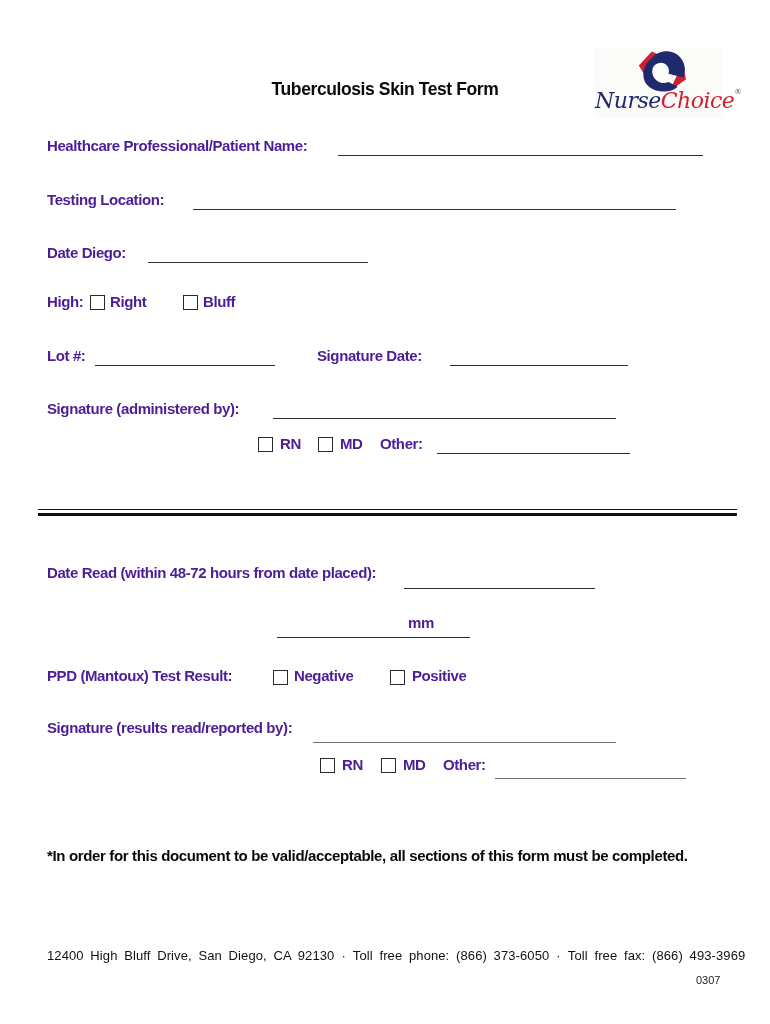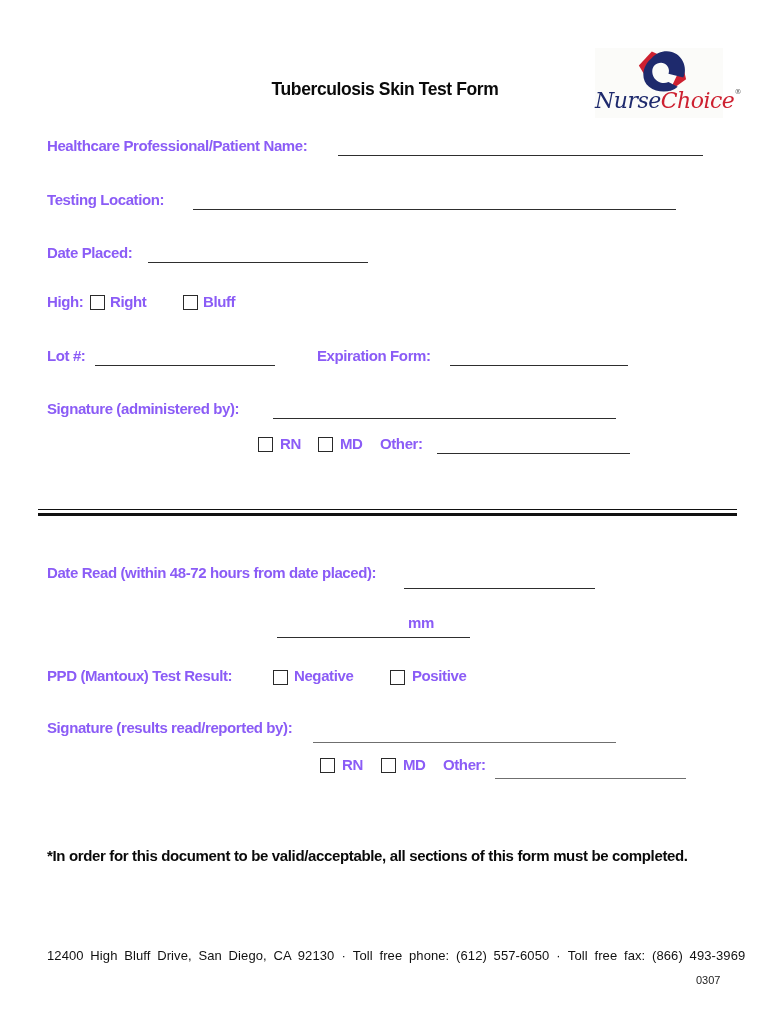--- a/index.html
+++ b/index.html
@@ -3,21 +3,21 @@
 <meta charset="utf-8">
 <style>
   html,body { margin:0; padding:0; background:#ffffff; }
   .page {
     position:relative; width:770px; height:1024px; margin:15px auto;
     background:#ffffff; font-family:"Liberation Sans", sans-serif; color:#000;
     overflow:hidden;
   }
   .lbl {
     position:absolute; font-weight:bold; font-size:15px; line-height:18px;
-    letter-spacing:-0.4px; white-space:nowrap; color:#8b5cf6;
+    letter-spacing:-0.4px; white-space:nowrap; color:#4c1d95;
   }
   .fill {
     position:absolute; height:16px; border-bottom:1.6px solid #2e2e2e;
   }
   .fill.gray { border-bottom-color:#6f6f6f; }
   .cb {
     position:absolute; width:13px; height:13px; border:1.7px solid #2a2a2a;
     background:#fff;
   }
   .title {
@@ -72,32 +72,32 @@
       <span style="color:#1e2a6d">Nurse</span><span style="color:#cd2030">Choice</span><span class="logo-reg">®</span>
     </div>
   </div>
 
   <span class="lbl" style="left:47px; top:122px">Healthcare Professional/Patient Name:</span>
   <span class="fill" style="left:338px; top:124px; width:365px"></span>
 
   <span class="lbl" style="left:47px; top:176px">Testing Location:</span>
   <span class="fill" style="left:193px; top:178px; width:483px"></span>
 
-  <span class="lbl" style="left:47px; top:229px">Date Placed:</span>
+  <span class="lbl" style="left:47px; top:229px">Date Diego:</span>
   <span class="fill" style="left:148px; top:231px; width:220px"></span>
 
   <span class="lbl" style="left:47px; top:278px">High:</span>
   <span class="cb" style="left:90px; top:280px"></span>
   <span class="lbl" style="left:110px; top:278px">Right</span>
   <span class="cb" style="left:183px; top:280px"></span>
   <span class="lbl" style="left:203px; top:278px">Bluff</span>
 
   <span class="lbl" style="left:47px; top:332px">Lot #:</span>
   <span class="fill" style="left:95px; top:334px; width:180px"></span>
-  <span class="lbl" style="left:317px; top:332px">Expiration Form:</span>
+  <span class="lbl" style="left:317px; top:332px">Signature Date:</span>
   <span class="fill" style="left:450px; top:334px; width:178px"></span>
 
   <span class="lbl" style="left:47px; top:385px">Signature (administered by):</span>
   <span class="fill" style="left:273px; top:387px; width:343px"></span>
 
   <span class="cb" style="left:258px; top:422px"></span>
   <span class="lbl" style="left:280px; top:420px">RN</span>
   <span class="cb" style="left:318px; top:422px"></span>
   <span class="lbl" style="left:340px; top:420px">MD</span>
   <span class="lbl" style="left:380px; top:420px">Other:</span>
@@ -123,17 +123,17 @@
   <span class="cb" style="left:320px; top:743px"></span>
   <span class="lbl" style="left:342px; top:741px">RN</span>
   <span class="cb" style="left:381px; top:743px"></span>
   <span class="lbl" style="left:403px; top:741px">MD</span>
   <span class="lbl" style="left:443px; top:741px">Other:</span>
   <span class="fill gray" style="left:495px; top:747px; width:191px"></span>
 
   <div class="note">*In order for this document to be valid/acceptable, all sections of this form must be completed.</div>
 
   <div class="footer">
-    <span>12400 High Bluff Drive, San Diego, CA  92130</span><span class="dot">·</span><span>Toll free phone: (612) 557-6050</span><span class="dot">·</span><span>Toll free fax: (866) 493-3969</span>
+    <span>12400 High Bluff Drive, San Diego, CA  92130</span><span class="dot">·</span><span>Toll free phone: (866) 373-6050</span><span class="dot">·</span><span>Toll free fax: (866) 493-3969</span>
   </div>
   <div class="form-code">0307</div>
 
 </div>
 
 </body></html>

